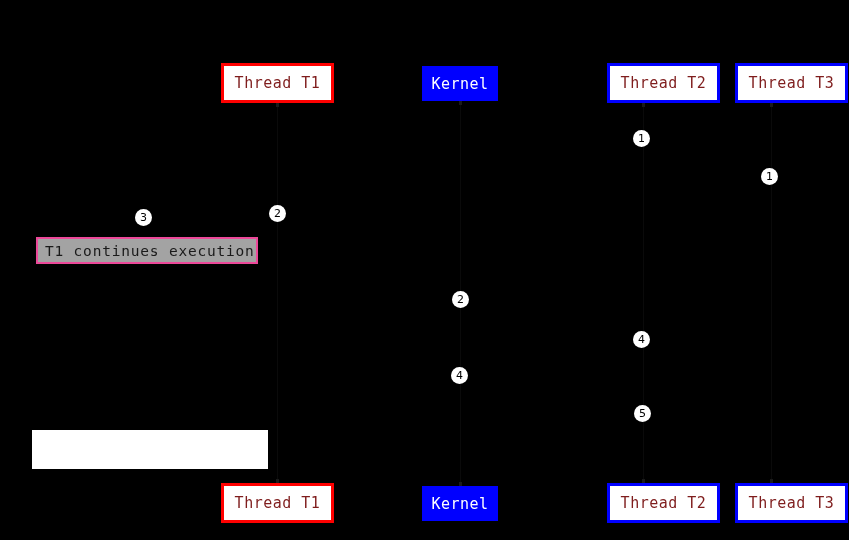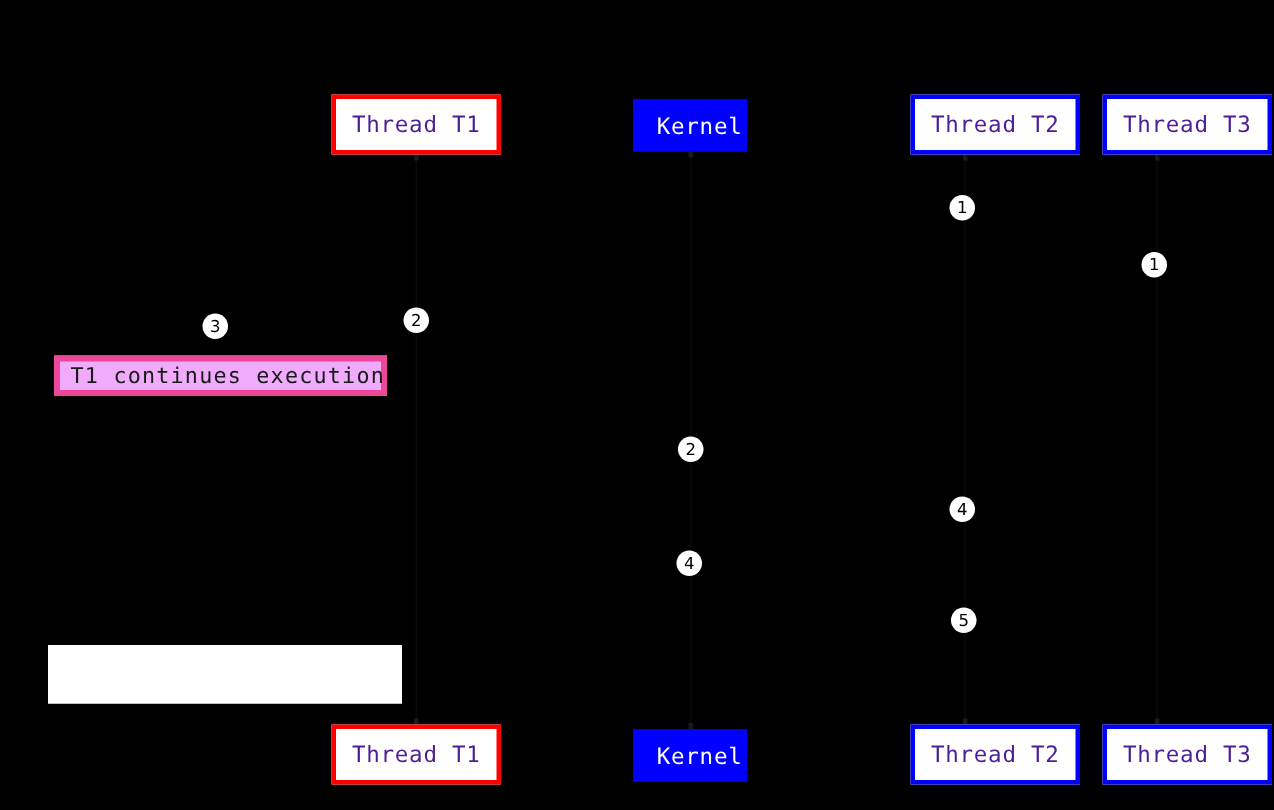--- a/index.html
+++ b/index.html
@@ -14,59 +14,58 @@
     background: #000000;
     overflow: hidden;
     font-family: "DejaVu Sans Mono", "Liberation Mono", monospace;
   }
 
   
   .lifeline-box {
     position: absolute;
     box-sizing: border-box;
     background: #ffffff;
-    color: #4c1d95;
+    color: #7f1d1d;
     border: 3px solid #ffffff;
     display: flex;
     align-items: center;
     justify-content: center;
     font-family: "DejaVu Sans Mono", "Liberation Mono", monospace;
     font-size: 15px;
     letter-spacing: 0.5px;
     white-space: nowrap;
   }
   .lifeline-box.red   { border-color: #ff0000; }
   .lifeline-box.blue  { border-color: #0000ff; margin-left: 20px; }
   .lifeline-box.kernel {
     background: #0000ff;
     color: #ffffff;
     border-color: #0000ff;
-    justify-content: flex-end;
   }
 
   
   .lifeline {
     position: absolute;
     width: 1px;
     background: #0a0a0a;
   }
   .lifeline-stub {
     position: absolute;
     width: 3px;
     height: 4px;
     background: #1a1a1a;
   }
 
   
   .note-box {
     position: absolute;
     box-sizing: border-box;
-    background: #f0abfc;
+    background: #a3a3a3;
     color: #1a1a1a;
-    border: 4px solid #ec4899;
+    border: 2px solid #ec4899;
     display: flex;
     align-items: center;
     padding-left: 7px;
     font-family: "DejaVu Sans Mono", "Liberation Mono", monospace;
     font-size: 14.5px;
     letter-spacing: 0.8px;
     white-space: nowrap;
   }
   .blank-box {
     position: absolute;

